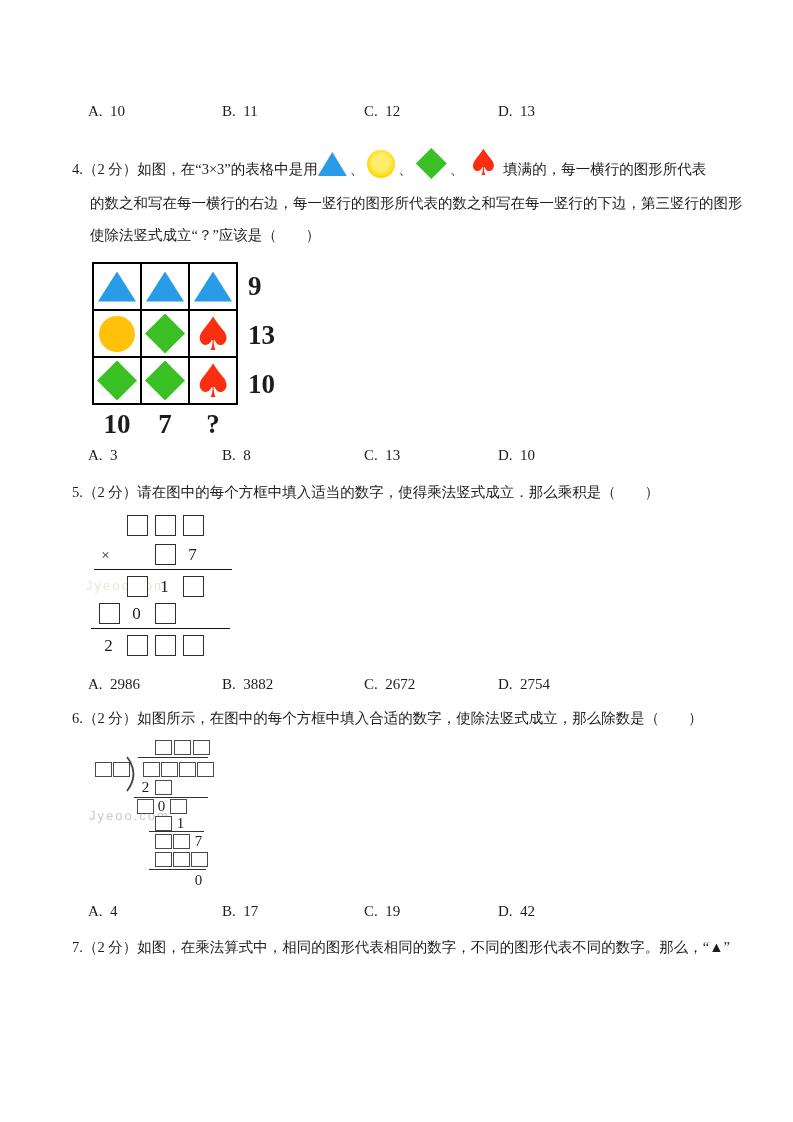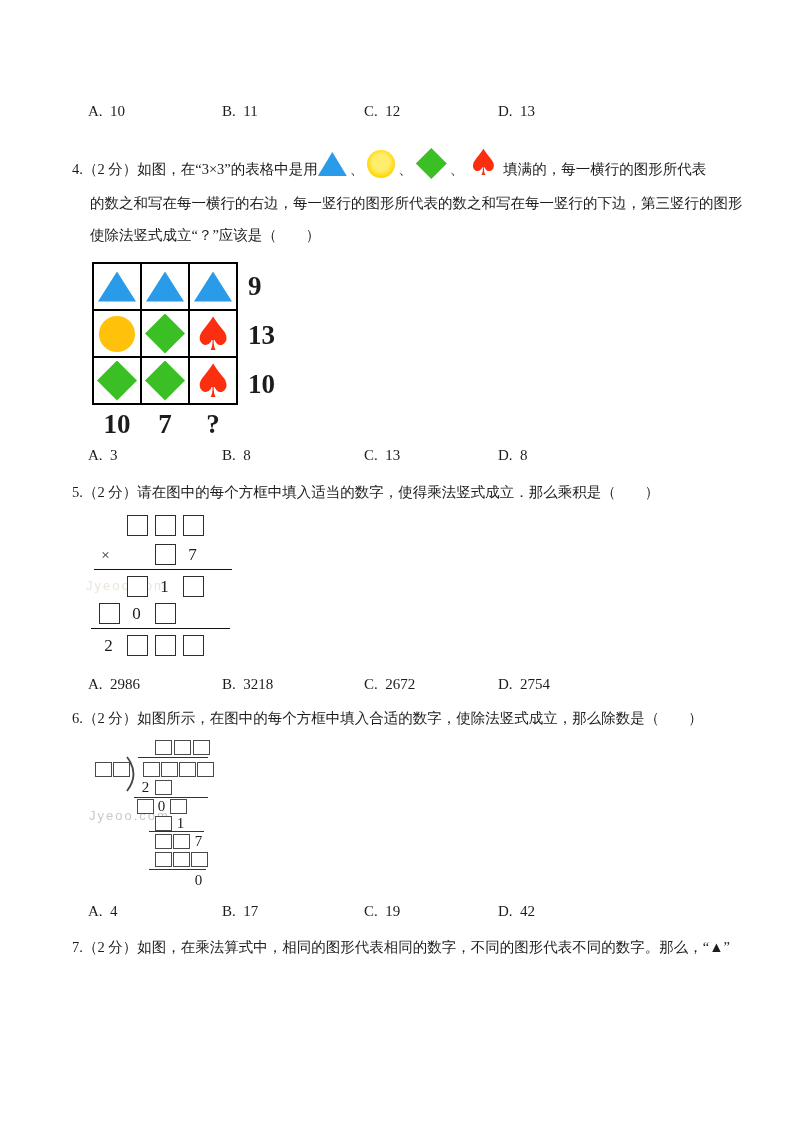--- a/index.html
+++ b/index.html
@@ -110,21 +110,21 @@
       <span class="gsum rsum r2">10</span>
       <span class="gsum csum c0">10</span>
       <span class="gsum csum c1">7</span>
       <span class="gsum csum c2">?</span>
     </div>
 
   <div class="optrow" style="top:447px">
     <span class="opt a">A.  3</span>
     <span class="opt b">B.  8</span>
     <span class="opt c">C.  13</span>
-    <span class="opt d">D.  8</span>
+    <span class="opt d">D.  10</span>
   </div>
 
   <div class="qline" style="left:72px;top:482px">5.（2 分）请在图中的每个方框中填入适当的数字，使得乘法竖式成立．那么乘积是（　　）</div>
 
   <div class="work mult" style="left:72px;top:512px;width:180px;height:148px">
     <span class="wmark wm-beige" style="left:14px;top:66px">Jyeoo.com</span>
 
     <div class="bx" style="left:55px;top:3px"></div>
     <div class="bx" style="left:83px;top:3px"></div>
     <div class="bx" style="left:111px;top:3px"></div>
@@ -144,21 +144,21 @@
     <div class="hline" style="left:19px;top:116px;width:139px"></div>
 
     <span class="wd" style="left:27px;top:123px">2</span>
     <div class="bx" style="left:55px;top:123px"></div>
     <div class="bx" style="left:83px;top:123px"></div>
     <div class="bx" style="left:111px;top:123px"></div>
   </div>
 
   <div class="optrow" style="top:676px">
     <span class="opt a">A.  2986</span>
-    <span class="opt b">B.  3218</span>
+    <span class="opt b">B.  3882</span>
     <span class="opt c">C.  2672</span>
     <span class="opt d">D.  2754</span>
   </div>
 
   <div class="qline" style="left:72px;top:708px">6.（2 分）如图所示，在图中的每个方框中填入合适的数字，使除法竖式成立，那么除数是（　　）</div>
 
   <div class="work longdiv" style="left:85px;top:736px;width:180px;height:158px">
     <span class="wmark wm-grey" style="left:4px;top:72px">Jyeoo.com</span>
 
     <div class="bx" style="left:70px;top:4px"></div>

